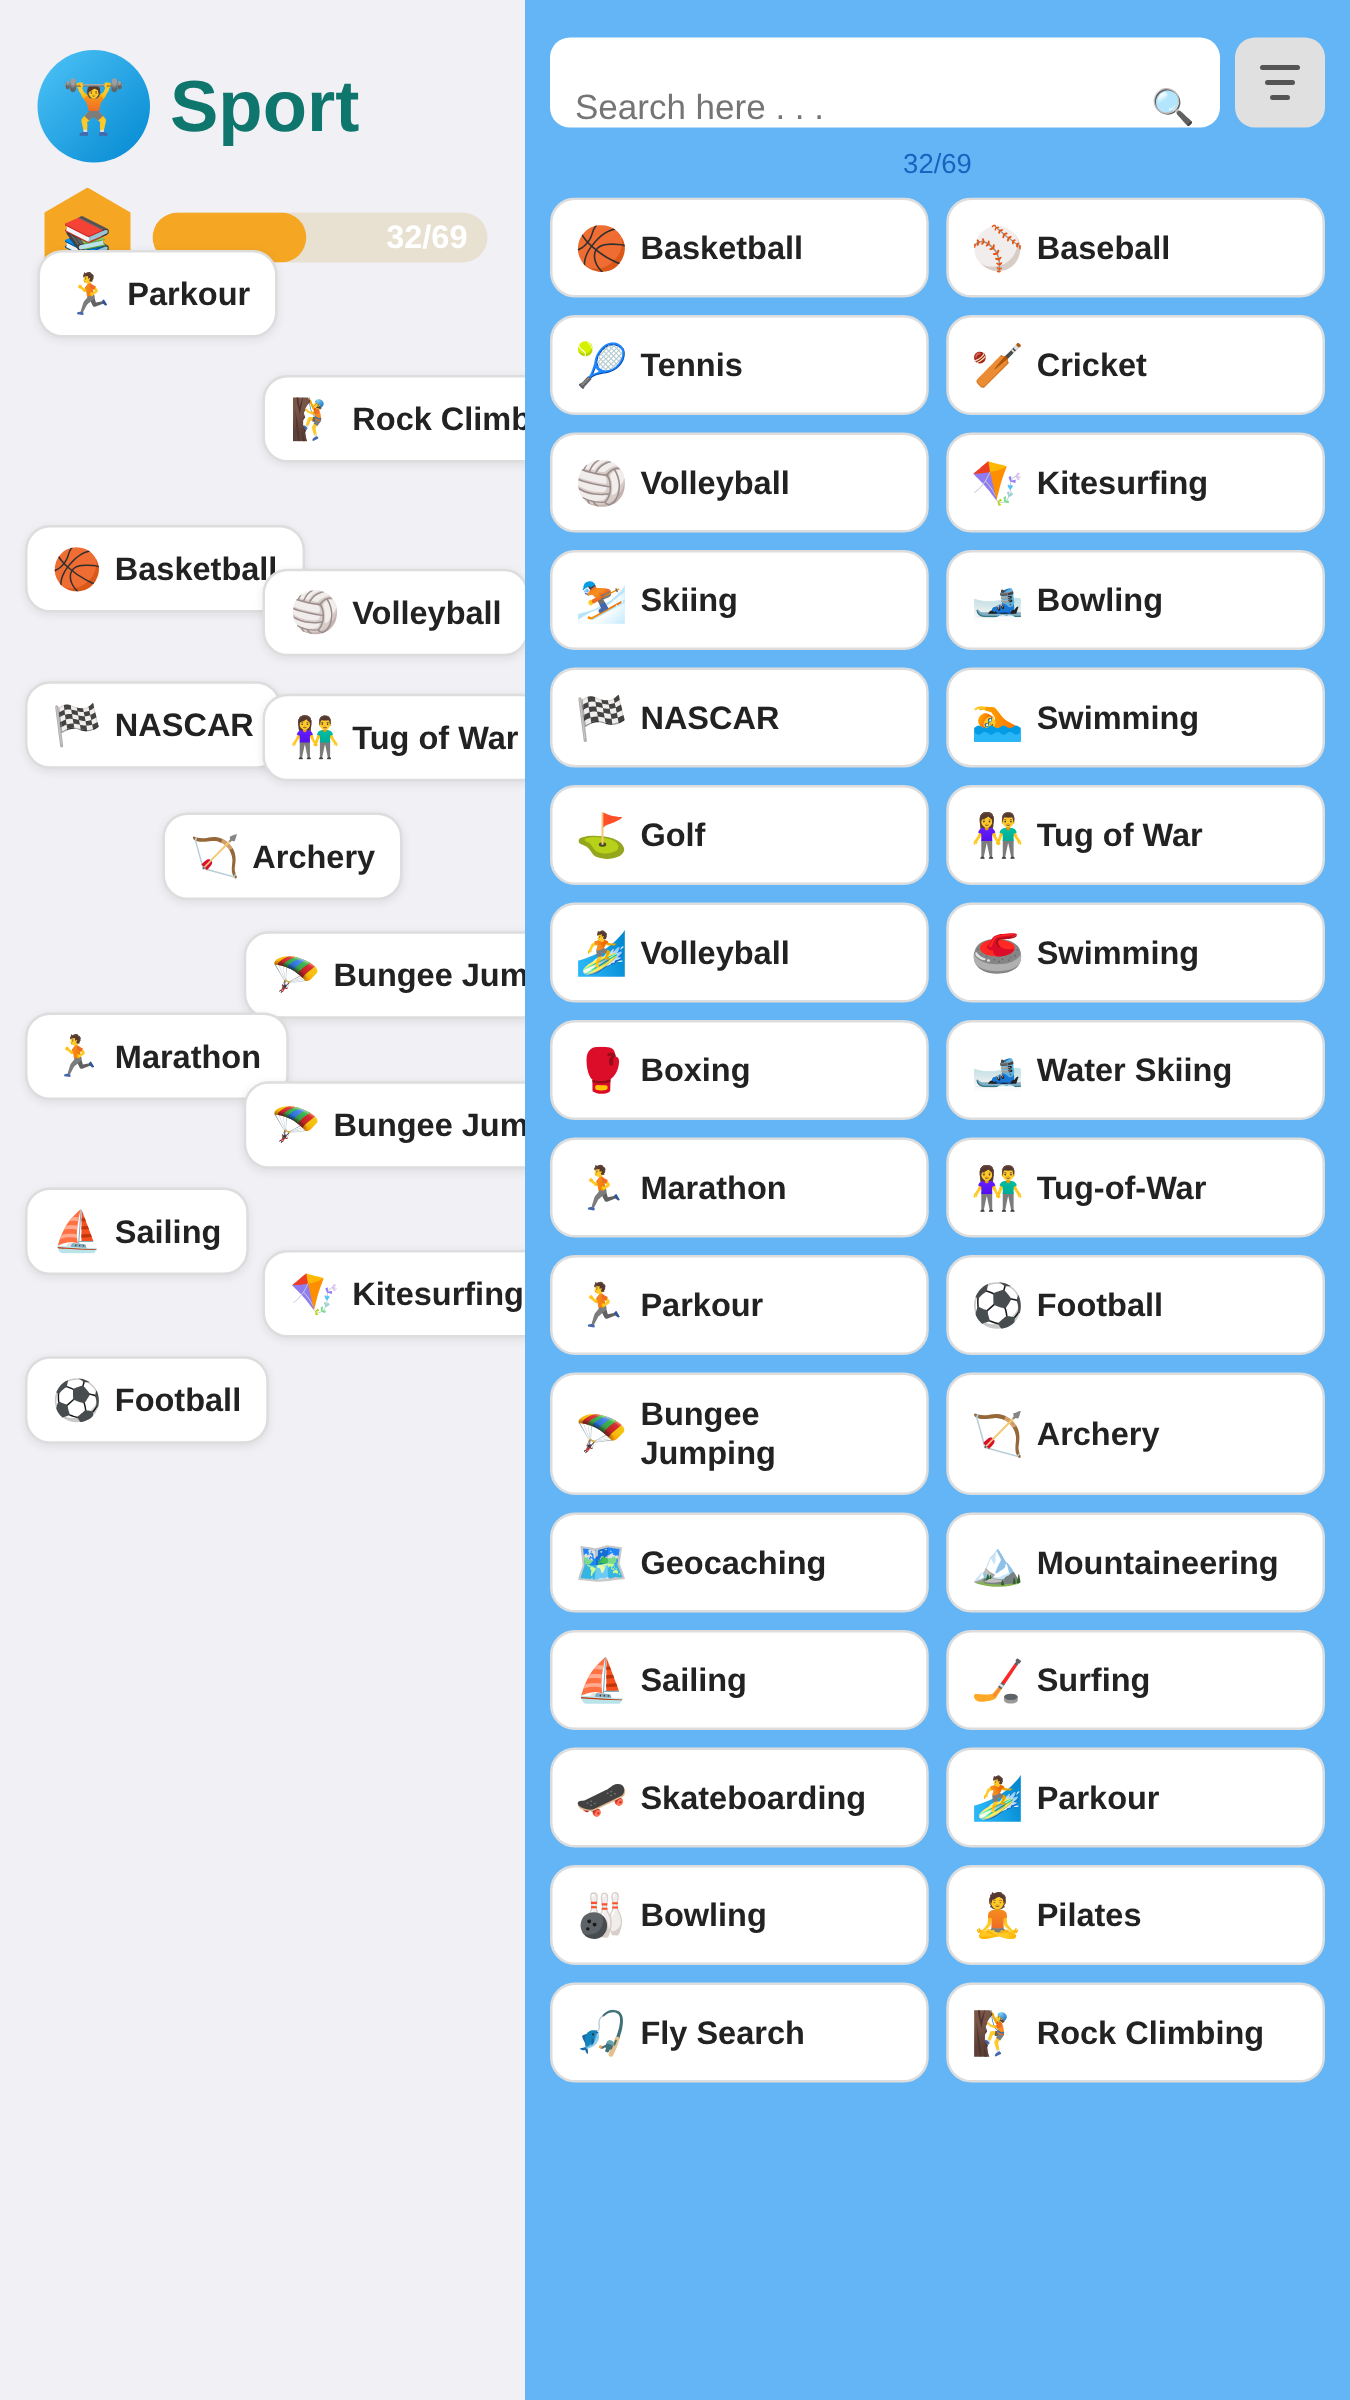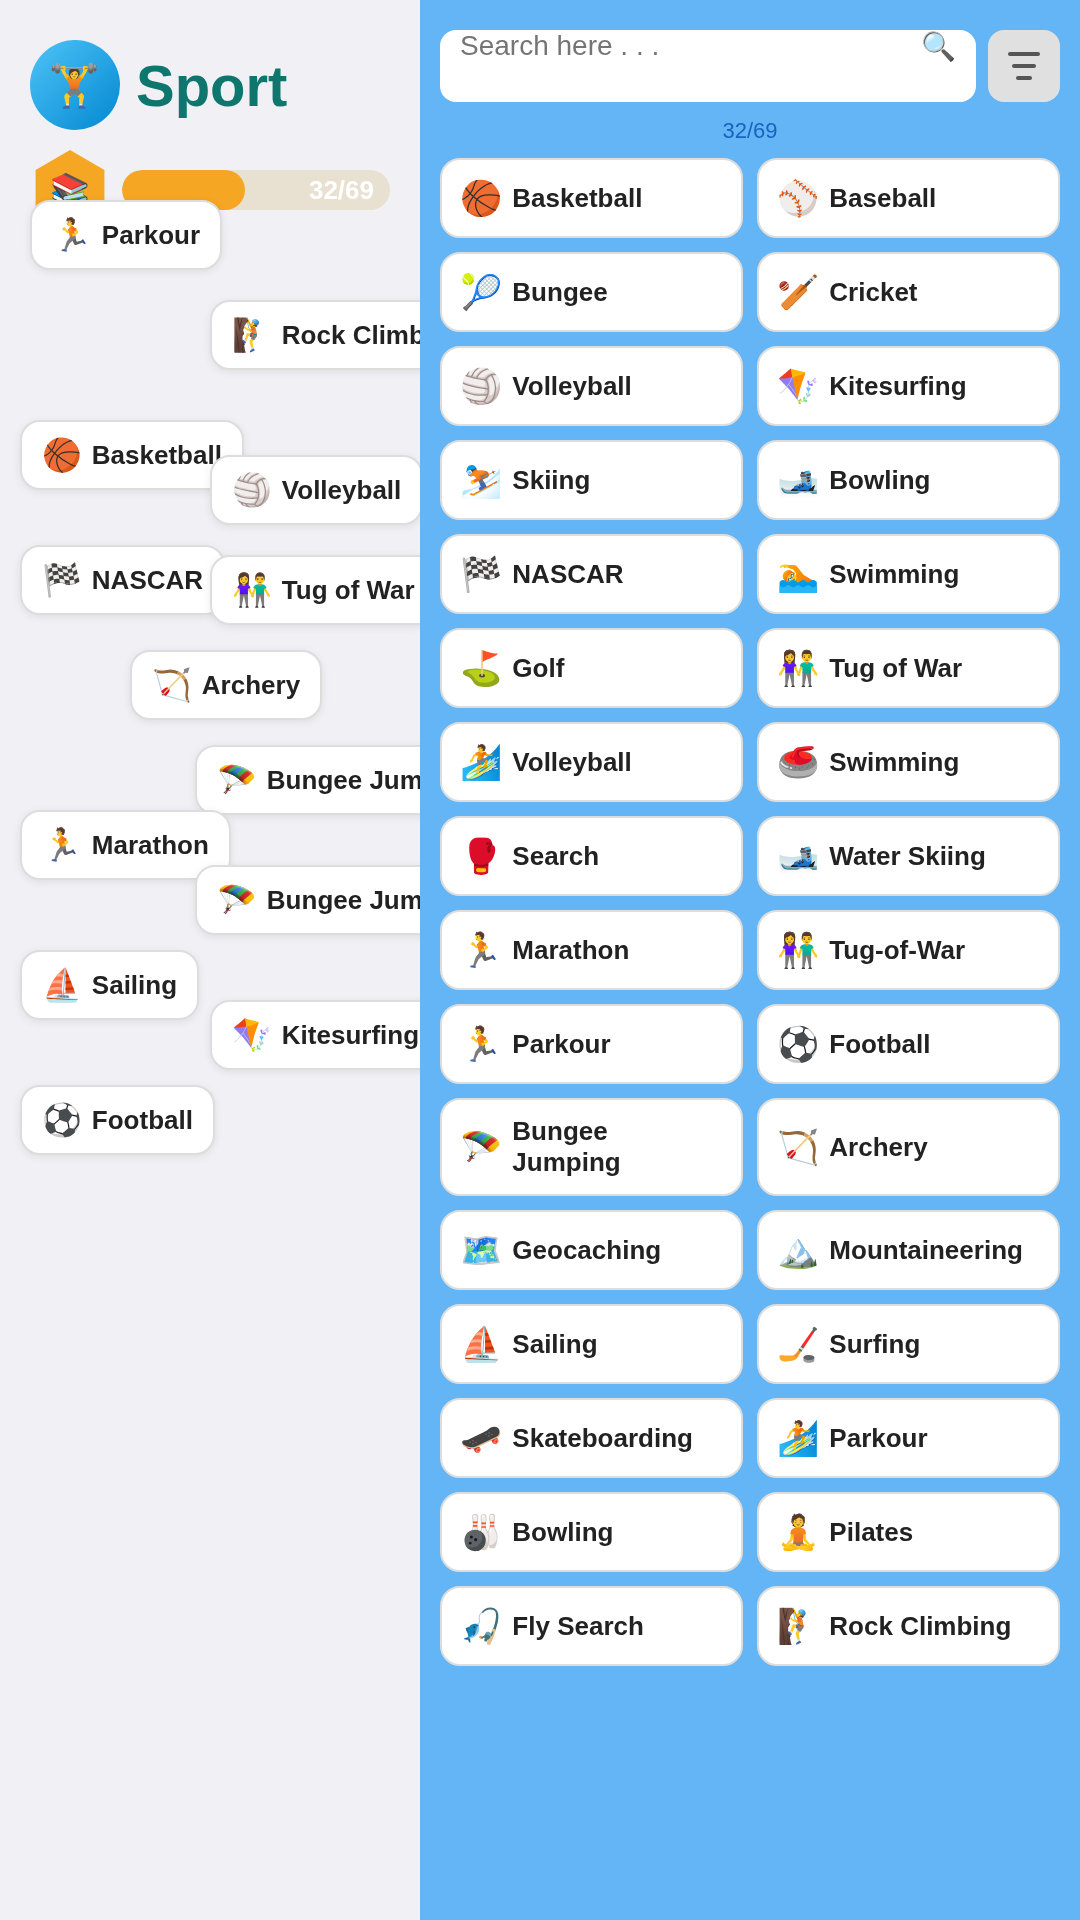--- a/index.html
+++ b/index.html
@@ -128,21 +128,21 @@
       display: flex;
       gap: 12px;
       margin-bottom: 16px;
     }
 
     .search-input-wrap {
       flex: 1;
       background: #fff;
       border-radius: 16px;
       display: flex;
-      align-items: flex-start;
+      align-items: flex-end;
       padding: 0 20px;
       height: 72px;
       gap: 12px;
     }
 
     .search-input {
       border: none;
       outline: none;
       font-size: 28px;
       color: #aaa;
@@ -305,21 +305,21 @@
     <div class="grid-card">
           <span class="emoji">🏀</span>
           <span>Basketball</span>
         </div>
         <div class="grid-card">
           <span class="emoji">⚾</span>
           <span>Baseball</span>
         </div>
         <div class="grid-card">
           <span class="emoji">🎾</span>
-          <span>Bungee</span>
+          <span>Tennis</span>
         </div>
         <div class="grid-card">
           <span class="emoji">🏏</span>
           <span>Cricket</span>
         </div>
         <div class="grid-card">
           <span class="emoji">🏐</span>
           <span>Volleyball</span>
         </div>
         <div class="grid-card">
@@ -353,21 +353,21 @@
         <div class="grid-card">
           <span class="emoji">🏄</span>
           <span>Volleyball</span>
         </div>
         <div class="grid-card">
           <span class="emoji">🥌</span>
           <span>Swimming</span>
         </div>
         <div class="grid-card">
           <span class="emoji">🥊</span>
-          <span>Search</span>
+          <span>Boxing</span>
         </div>
         <div class="grid-card">
           <span class="emoji">🎿</span>
           <span>Water Skiing</span>
         </div>
         <div class="grid-card">
           <span class="emoji">🏃</span>
           <span>Marathon</span>
         </div>
         <div class="grid-card">

